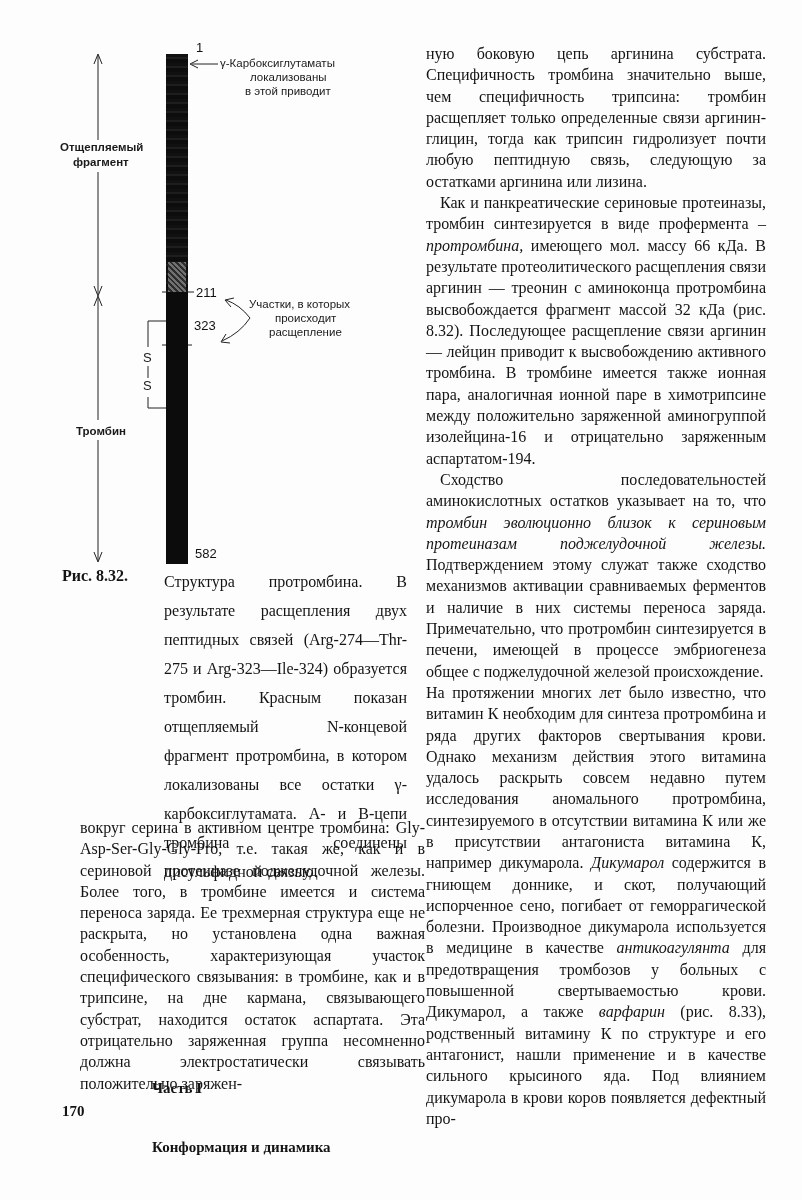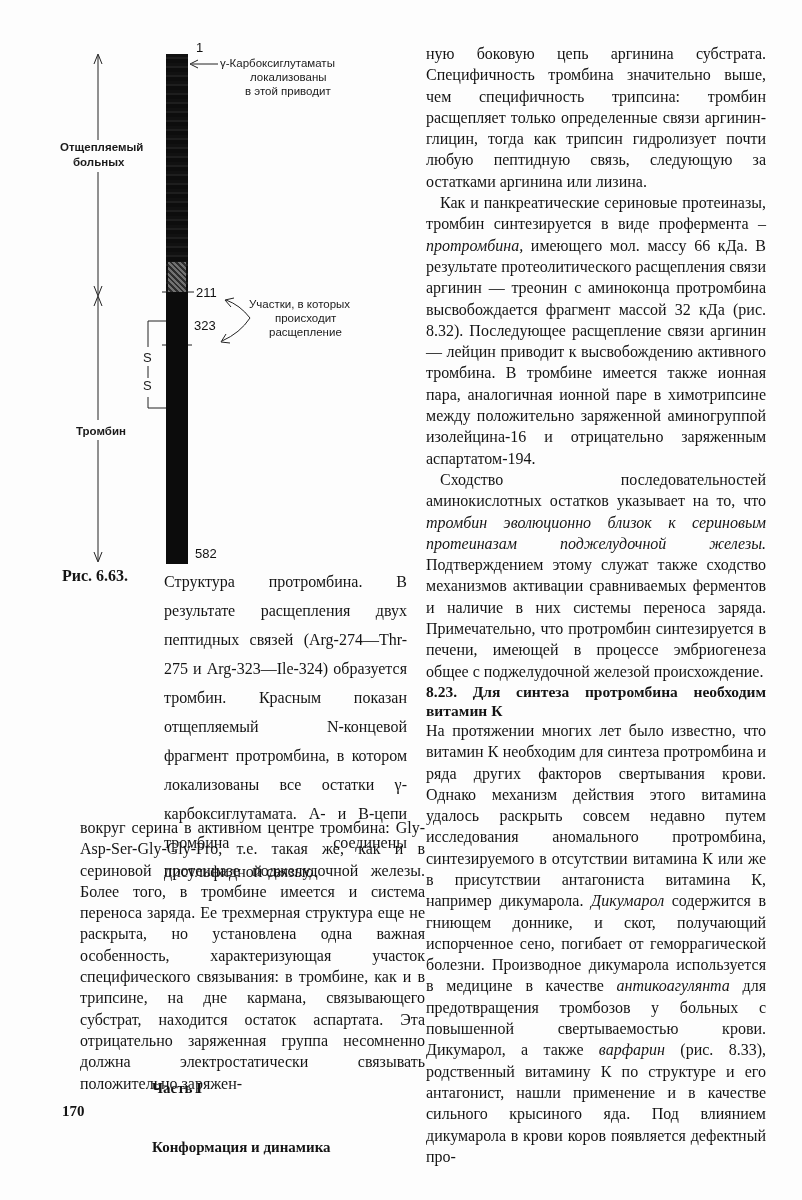--- a/index.html
+++ b/index.html
@@ -89,37 +89,36 @@
 
   <div class="fig-label" style="left:220px;top:56px">γ-Карбоксиглутаматы</div>
   <div class="fig-label" style="left:250px;top:70px">локализованы</div>
   <div class="fig-label" style="left:245px;top:84px">в этой приводит</div>
 
   <div class="fig-label" style="left:249px;top:297px">Участки, в которых</div>
   <div class="fig-label" style="left:275px;top:311px">происходит</div>
   <div class="fig-label" style="left:269px;top:325px">расщепление</div>
 
   <div class="fig-label fig-bold" style="left:60px;top:140px">Отщепляемый</div>
-  <div class="fig-label fig-bold" style="left:73px;top:155px">больных</div>
+  <div class="fig-label fig-bold" style="left:73px;top:155px">фрагмент</div>
   <div class="fig-label fig-bold" style="left:76px;top:424px">Тромбин</div>
 
   <div class="fig-label" style="left:143px;top:350px;font-size:13px">S</div>
   <div class="fig-label" style="left:143px;top:378px;font-size:13px">S</div>
 </div>
 
-<div class="caption-key">Рис. 6.63.</div>
+<div class="caption-key">Рис. 8.32.</div>
 <div class="caption">Структура протромбина. В результате расщепления двух пептидных связей (Arg-274—Thr-275 и Arg-323—Ile-324) образуется тромбин. Красным показан отщепляемый N-концевой фрагмент протромбина, в котором локализованы все остатки γ-карбоксиглутамата. А- и В-цепи тромбина соединены дисульфидной связью.</div>
 
 <div class="col col-left">
   <p>вокруг серина в активном центре тромбина: Gly-Asp-Ser-Gly-Gly-Pro, т.е. такая же, как и в сериновой протеиназе поджелудочной железы. Более того, в тромбине имеется и система переноса заряда. Ее трехмерная структура еще не раскрыта, но установлена одна важная особенность, характеризующая участок специфического связывания: в тромбине, как и в трипсине, на дне кармана, связывающего субстрат, находится остаток аспартата. Эта отрицательно заряженная группа несомненно должна электростатически связывать положительно заряжен-</p>
 </div>
 
 <div class="col col-right">
   <p>ную боковую цепь аргинина субстрата. Специфичность тромбина значительно выше, чем специфичность трипсина: тромбин расщепляет только определенные связи аргинин-глицин, тогда как трипсин гидролизует почти любую пептидную связь, следующую за остатками аргинина или лизина.</p>
   <p class="ind"><span>Как и панкреатические сериновые протеиназы, тромбин синтезируется в виде профермента – </span><i>протромбина,</i><span> имеющего мол. массу 66 кДа. В результате протеолитического расщепления связи аргинин — треонин с аминоконца протромбина высвобождается фрагмент массой 32 кДа (рис. 8.32). Последующее расщепление связи аргинин — лейцин приводит к высвобождению активного тромбина. В тромбине имеется также ионная пара, аналогичная ионной паре в химотрипсине между положительно заряженной аминогруппой изолейцина-16 и отрицательно заряженным аспартатом-194.</span></p>
   <p class="ind"><span>Сходство последовательностей аминокислотных остатков указывает на то, что </span><i>тромбин эволюционно близок к сериновым протеиназам поджелудочной железы.</i><span> Подтверждением этому служат также сходство механизмов активации сравниваемых ферментов и наличие в них системы переноса заряда. Примечательно, что протромбин синтезируется в печени, имеющей в процессе эмбриогенеза общее с поджелудочной железой происхождение.</span></p>
-  <p class="heading">8.23. Для синтеза протромбина необходим витамин К</p>
   <p><span>На протяжении многих лет было известно, что витамин К необходим для синтеза протромбина и ряда других факторов свертывания крови. Однако механизм действия этого витамина удалось раскрыть совсем недавно путем исследования аномального протромбина, синтезируемого в отсутствии витамина К или же в присутствии антагониста витамина К, например дикумарола. </span><i>Дикумарол</i><span> содержится в гниющем доннике, и скот, получающий испорченное сено, погибает от геморрагической болезни. Производное дикумарола используется в медицине в качестве </span><i>антикоагулянта</i><span> для предотвращения тромбозов у больных с повышенной свертываемостью крови. Дикумарол, а также </span><i>варфарин</i><span> (рис. 8.33), родственный витамину К по структуре и его антагонист, нашли применение и в качестве сильного крысиного яда. Под влиянием дикумарола в крови коров появляется дефектный про-</span></p>
 </div>
 
 <div class="footer-part">Часть I</div>
 <div class="footer-page">170</div>
 <div class="footer-title">Конформация и динамика</div>
 
 </body></html>

